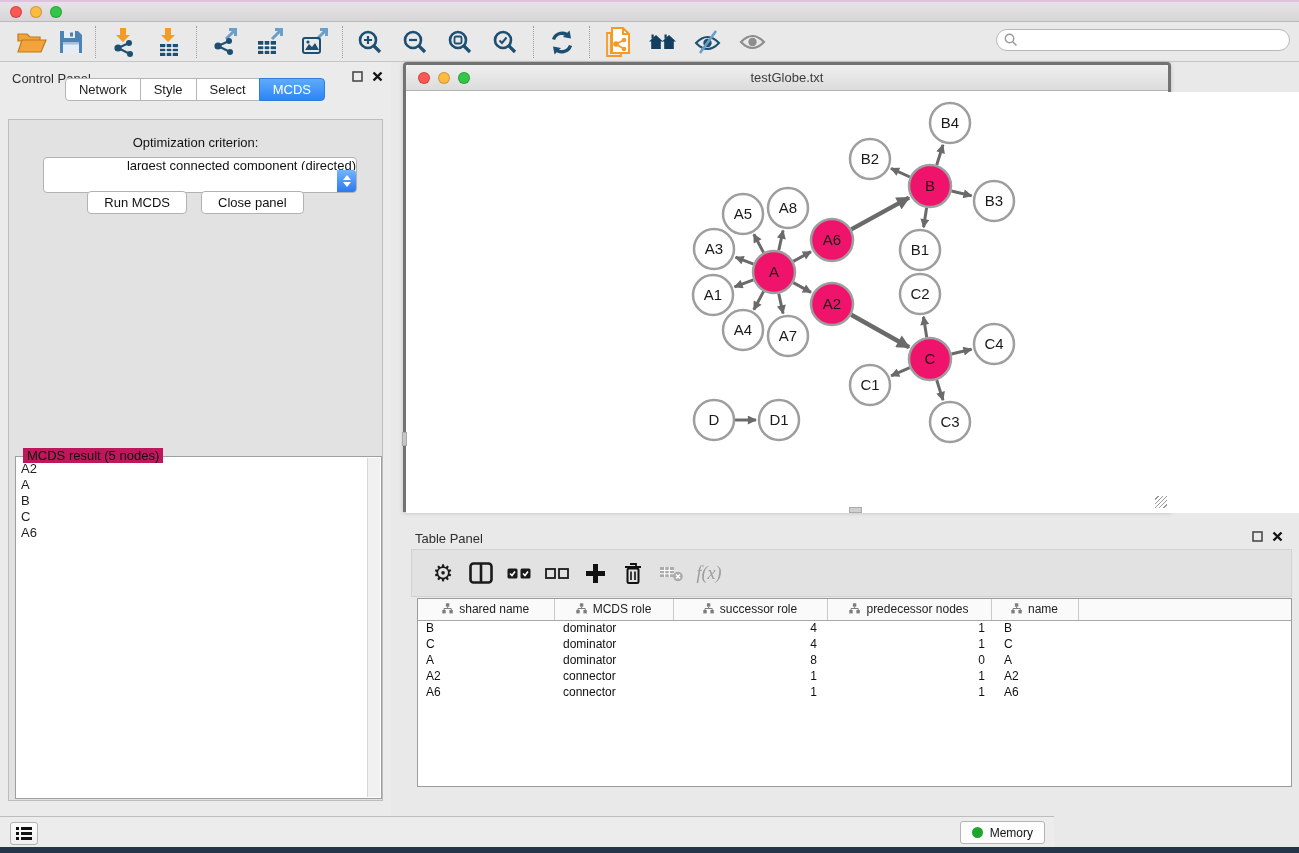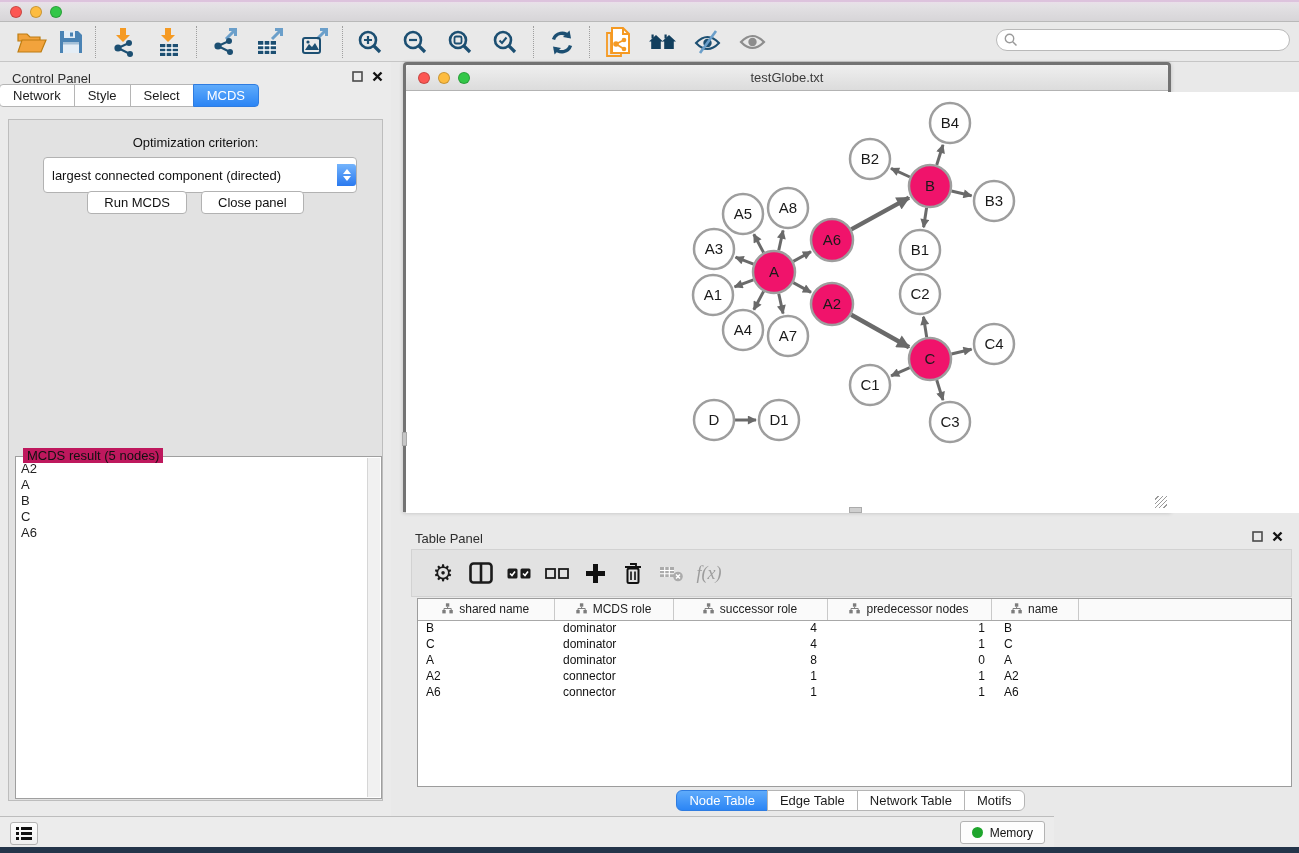--- a/index.html
+++ b/index.html
@@ -24,29 +24,29 @@
   .searchbox { position:absolute; right:9px; top:6px; width:294px; height:22px; background:#fff;
     border:1px solid #b9b9b9; border-radius:11px; display:flex; align-items:center; padding-left:7px; }
   .searchbox input { border:none; outline:none; flex:1; font-size:12px; background:transparent; margin-left:5px; }
 
   
   .control-panel { position:absolute; left:0; top:62px; width:391px; height:754px; background:#ebebeb; }
   .panel-head { position:relative; height:30px; }
   .panel-title { position:absolute; left:12px; top:9px; font-size:13px; color:#2e2e2e; }
   .panel-ctl { position:absolute; top:9px; display:flex; gap:9px; align-items:center; }
   .control-panel .panel-ctl { right:8px; }
-  .ctabs { position:absolute; left:0; right:0; top:22px; display:flex; }
+  .ctabs { position:absolute; left:0; right:0; top:16px; display:flex; justify-content:center; }
   .seg { border:1px solid #b5b5b5; background:#fff; padding:3px 13px; font-size:13px; margin-left:-1px; cursor:pointer; color:#1c1c1c; }
   .seg:first-child { border-radius:4px 0 0 4px; }
   .seg:last-child { border-radius:0 4px 4px 0; }
   .seg.active { background:linear-gradient(#5fabfb,#2b85f5); border-color:#2f7ce0; color:#fff; }
   .cp-inner { position:absolute; left:8px; top:57px; width:375px; height:682px; background:#e2e2e2; border:1px solid #bdbdbd; }
   .opt-label { position:absolute; left:0; right:0; top:15px; text-align:center; font-size:13px; color:#111; }
   .dropdown { position:absolute; left:34px; top:37px; width:314px; height:36px; background:#fff; border:1px solid #b2b2b2;
-    border-radius:4px; display:flex; align-items:center; cursor:pointer; }
+    border-radius:4px; display:flex; align-items:flex-end; cursor:pointer;flex-direction:column; }
   .dropdown .dd-text { flex:1; font-size:13px; padding-left:8px; color:#111; white-space:nowrap; overflow:hidden; }
   .dd-step { width:19px; height:22px; border-radius:0 3px 3px 0; background:linear-gradient(#74b4fc,#2a79ef);
     display:flex; flex-direction:column; align-items:center; justify-content:center; gap:2px; }
   .tri-up { width:0; height:0; border-left:4px solid transparent; border-right:4px solid transparent; border-bottom:5px solid #fff; }
   .tri-dn { width:0; height:0; border-left:4px solid transparent; border-right:4px solid transparent; border-top:5px solid #fff; }
   .btn-row { position:absolute; left:0; right:0; top:71px; display:flex; justify-content:center; gap:14px; }
   .pbtn { background:#fff; border:1px solid #b2b2b2; border-radius:4px; font-size:13px; padding:3px 16px; cursor:pointer; color:#111; }
   .result-box { position:absolute; left:6px; top:336px; width:367px; height:343px; border:1px solid #9f9f9f; background:#fff; }
   .result-title { position:absolute; left:7px; top:-9px; background:#be185d; padding:0 4px; font-size:13px; color:#111; }
   .result-list { position:absolute; left:1px; top:4px; bottom:1px; right:14px; list-style:none; overflow:hidden; }
@@ -597,26 +597,20 @@
             <td class="al">A6</td>
             <td class="al2">connector</td>
             <td class="ar">1</td>
             <td class="ar2">1</td>
             <td class="an">A6</td>
             <td></td>
           </tr>
         </tbody>
     </table>
   </div>
-  <div class="tp-tabs">
-      <div class="seg active">Node Table</div>
-      <div class="seg">Edge Table</div>
-      <div class="seg">Network Table</div>
-      <div class="seg">Motifs</div>
-    </div>
 </div>
 
 <div class="statusbar">
   <div class="list-btn">
     <svg width="16" height="15" viewBox="0 0 16 15">
         <g fill="#111">
           <rect x="0" y="1" width="3" height="3"></rect>
           <rect x="0" y="6" width="3" height="3"></rect>
           <rect x="0" y="11" width="3" height="3"></rect>
           <rect x="5" y="1" width="11" height="3"></rect>

